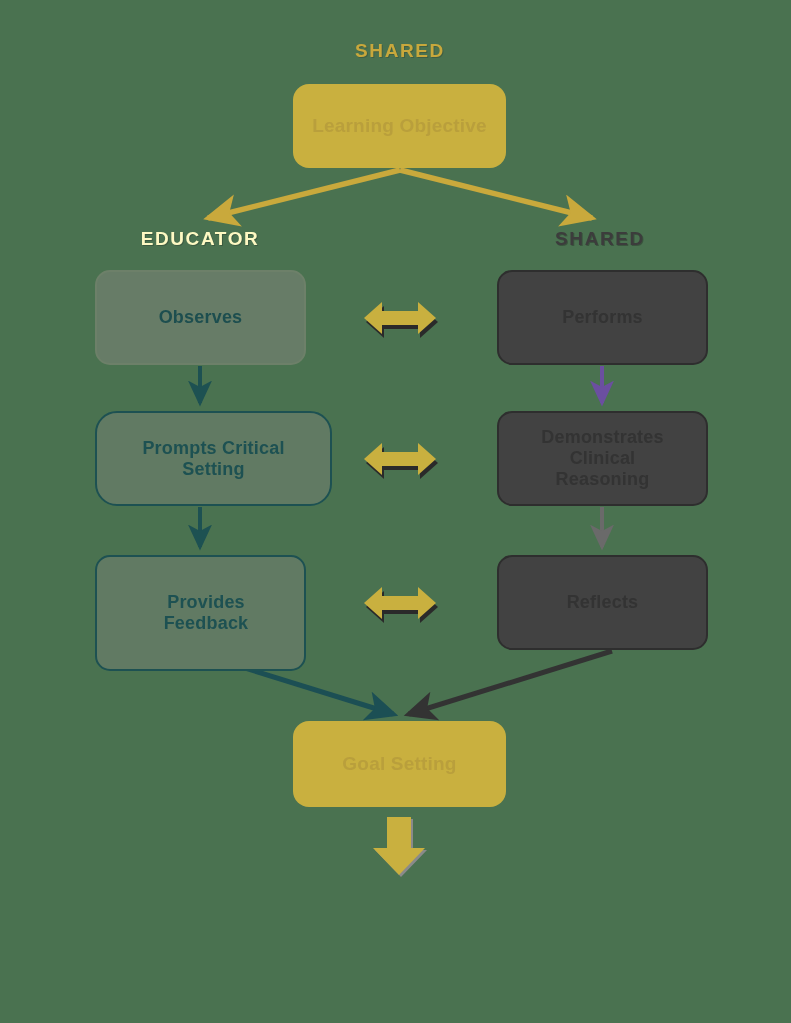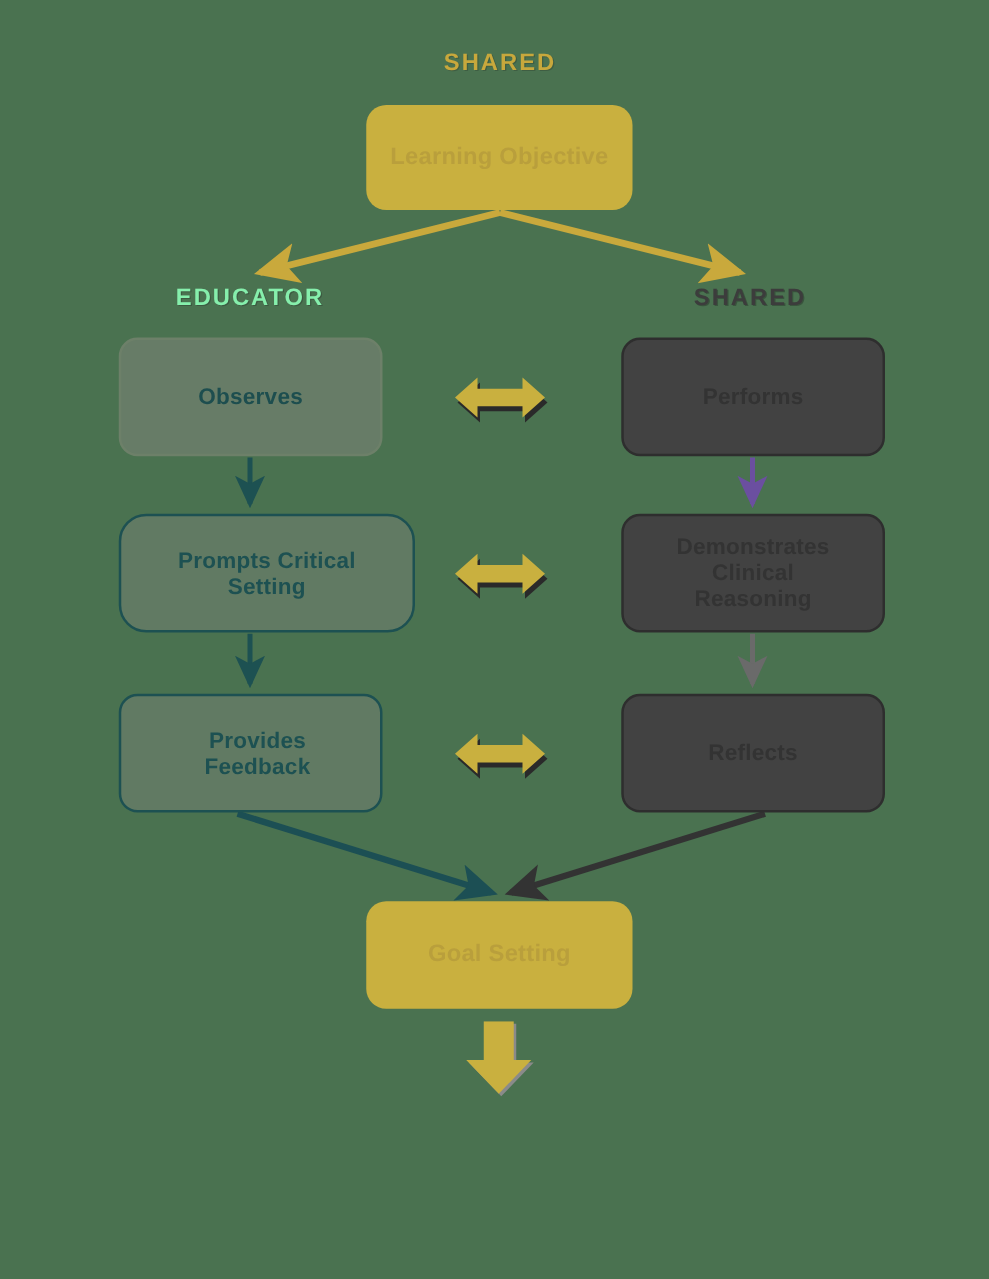--- a/index.html
+++ b/index.html
@@ -47,21 +47,21 @@
 
   
   #label-shared {
     left: 300px; top: 40px; width: 200px;
     color: #c8a83c;
     text-shadow: 1px 1px 0 rgba(40,50,40,0.30);
   }
   
   #label-educator {
     left: 100px; top: 228px; width: 200px;
-    color: #86efac;
+    color: #fef9c3;
     text-shadow: 1px 1px 0 rgba(30,40,35,0.32);
   }
   
   #label-learner {
     left: 500px; top: 228px; width: 200px;
     color: #3c3c3c;
     text-shadow: 1px 1px 0 rgba(25,30,25,0.35);
   }
 
   
@@ -92,21 +92,21 @@
   }
   #node-prompts {
     left: 95px; top: 411px; width: 237px; height: 95px;
     background: #617a63;
     color: #1d5152;
     font-size: 18px;
     border: 2.5px solid #1d5152;
     border-radius: 22px;
   }
   #node-feedback {
-    left: 95px; top: 555px; width: 211px; height: 95px;
+    left: 95px; top: 555px; width: 211px; height: 116px;
     background: #617a63;
     color: #1d5152;
     font-size: 18px;
     border: 2.5px solid #1d5152;
     border-radius: 15px;
     padding-left: 11px;
   }
 
   
   #node-performs {

